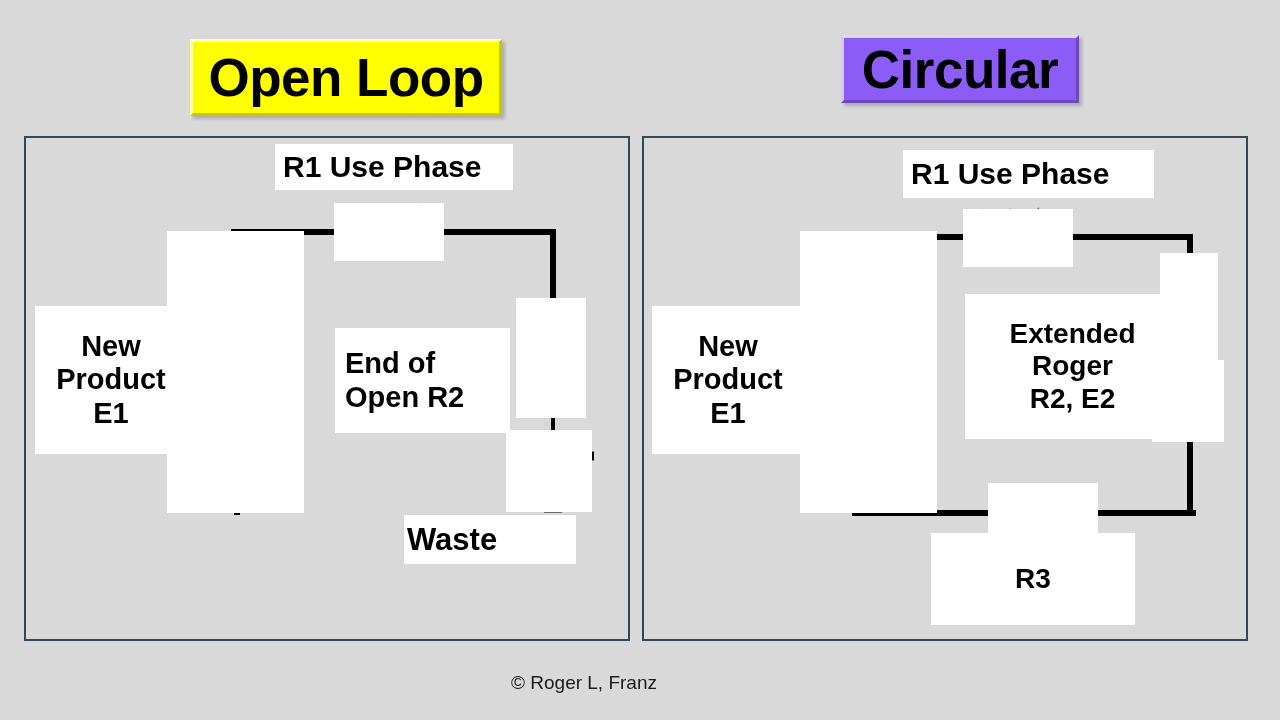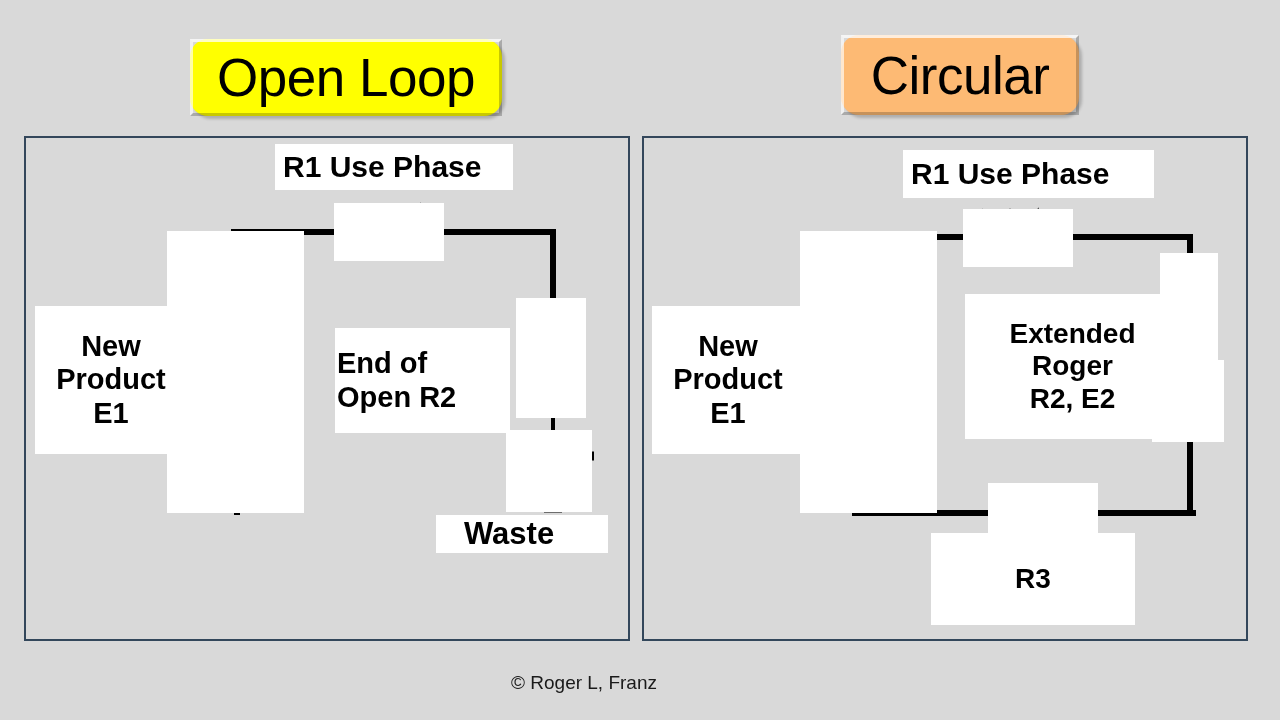--- a/index.html
+++ b/index.html
@@ -14,25 +14,24 @@
     overflow: hidden;
     position: relative;
   }
 
   
   .title-banner {
     position: absolute;
     display: flex;
     align-items: center;
     justify-content: center;
-    font-weight: normal;
+    font-weight: bold;
     color: #000000;
     letter-spacing: -0.5px;
     box-sizing: border-box;
-    border-radius: 18px;
   }
   .title-banner .bevel-inner {
     position: absolute;
     inset: 0;
     pointer-events: none;
     border-top: 3px solid rgba(255,255,255,0.75);
     border-left: 3px solid rgba(255,255,255,0.65);
     border-bottom: 3px solid rgba(0,0,0,0.22);
     border-right: 3px solid rgba(0,0,0,0.22);
     box-sizing: border-box;
@@ -49,22 +48,22 @@
     width: 312px;
     height: 77px;
     background: #ffff00;
     font-size: 53px;
     box-shadow: 3px 3px 3px rgba(0,0,0,0.20);
   }
   #title-circular {
     left: 841px;
     top: 35px;
     width: 238px;
-    height: 80px;
-    background: #fdba74;
+    height: 68px;
+    background: #8b5cf6;
     font-size: 53px;
     box-shadow: 3px 3px 3px rgba(0,0,0,0.20);
   }
 
   
   .panel {
     position: absolute;
     border: 2px solid #33475b;
     background: transparent;
     box-sizing: border-box;
@@ -109,25 +108,25 @@
   #label-r1-left {
     left: 275px; top: 144px; width: 238px; height: 46px;
     font-size: 30px; padding: 0 8px;
   }
   #label-new-product-left {
     left: 35px; top: 306px; width: 152px; height: 148px;
     font-size: 29px;
   }
   #label-end-of-life {
     left: 335px; top: 328px; width: 175px; height: 105px;
-    font-size: 29px; padding-left: 2px;
+    font-size: 29px; padding-left: 10px;
   }
   #label-waste {
-    left: 436px; top: 515px; width: 172px; height: 38px;
-    font-size: 31px; padding-left: 28px;
+    left: 404px; top: 515px; width: 172px; height: 49px;
+    font-size: 31px; padding-left: 3px;
   }
 
   
   #label-r1-right {
     left: 903px; top: 150px; width: 251px; height: 48px;
     font-size: 30px; padding: 0 8px;
   }
   #label-new-product-right {
     left: 652px; top: 306px; width: 152px; height: 148px;
     font-size: 29px;

